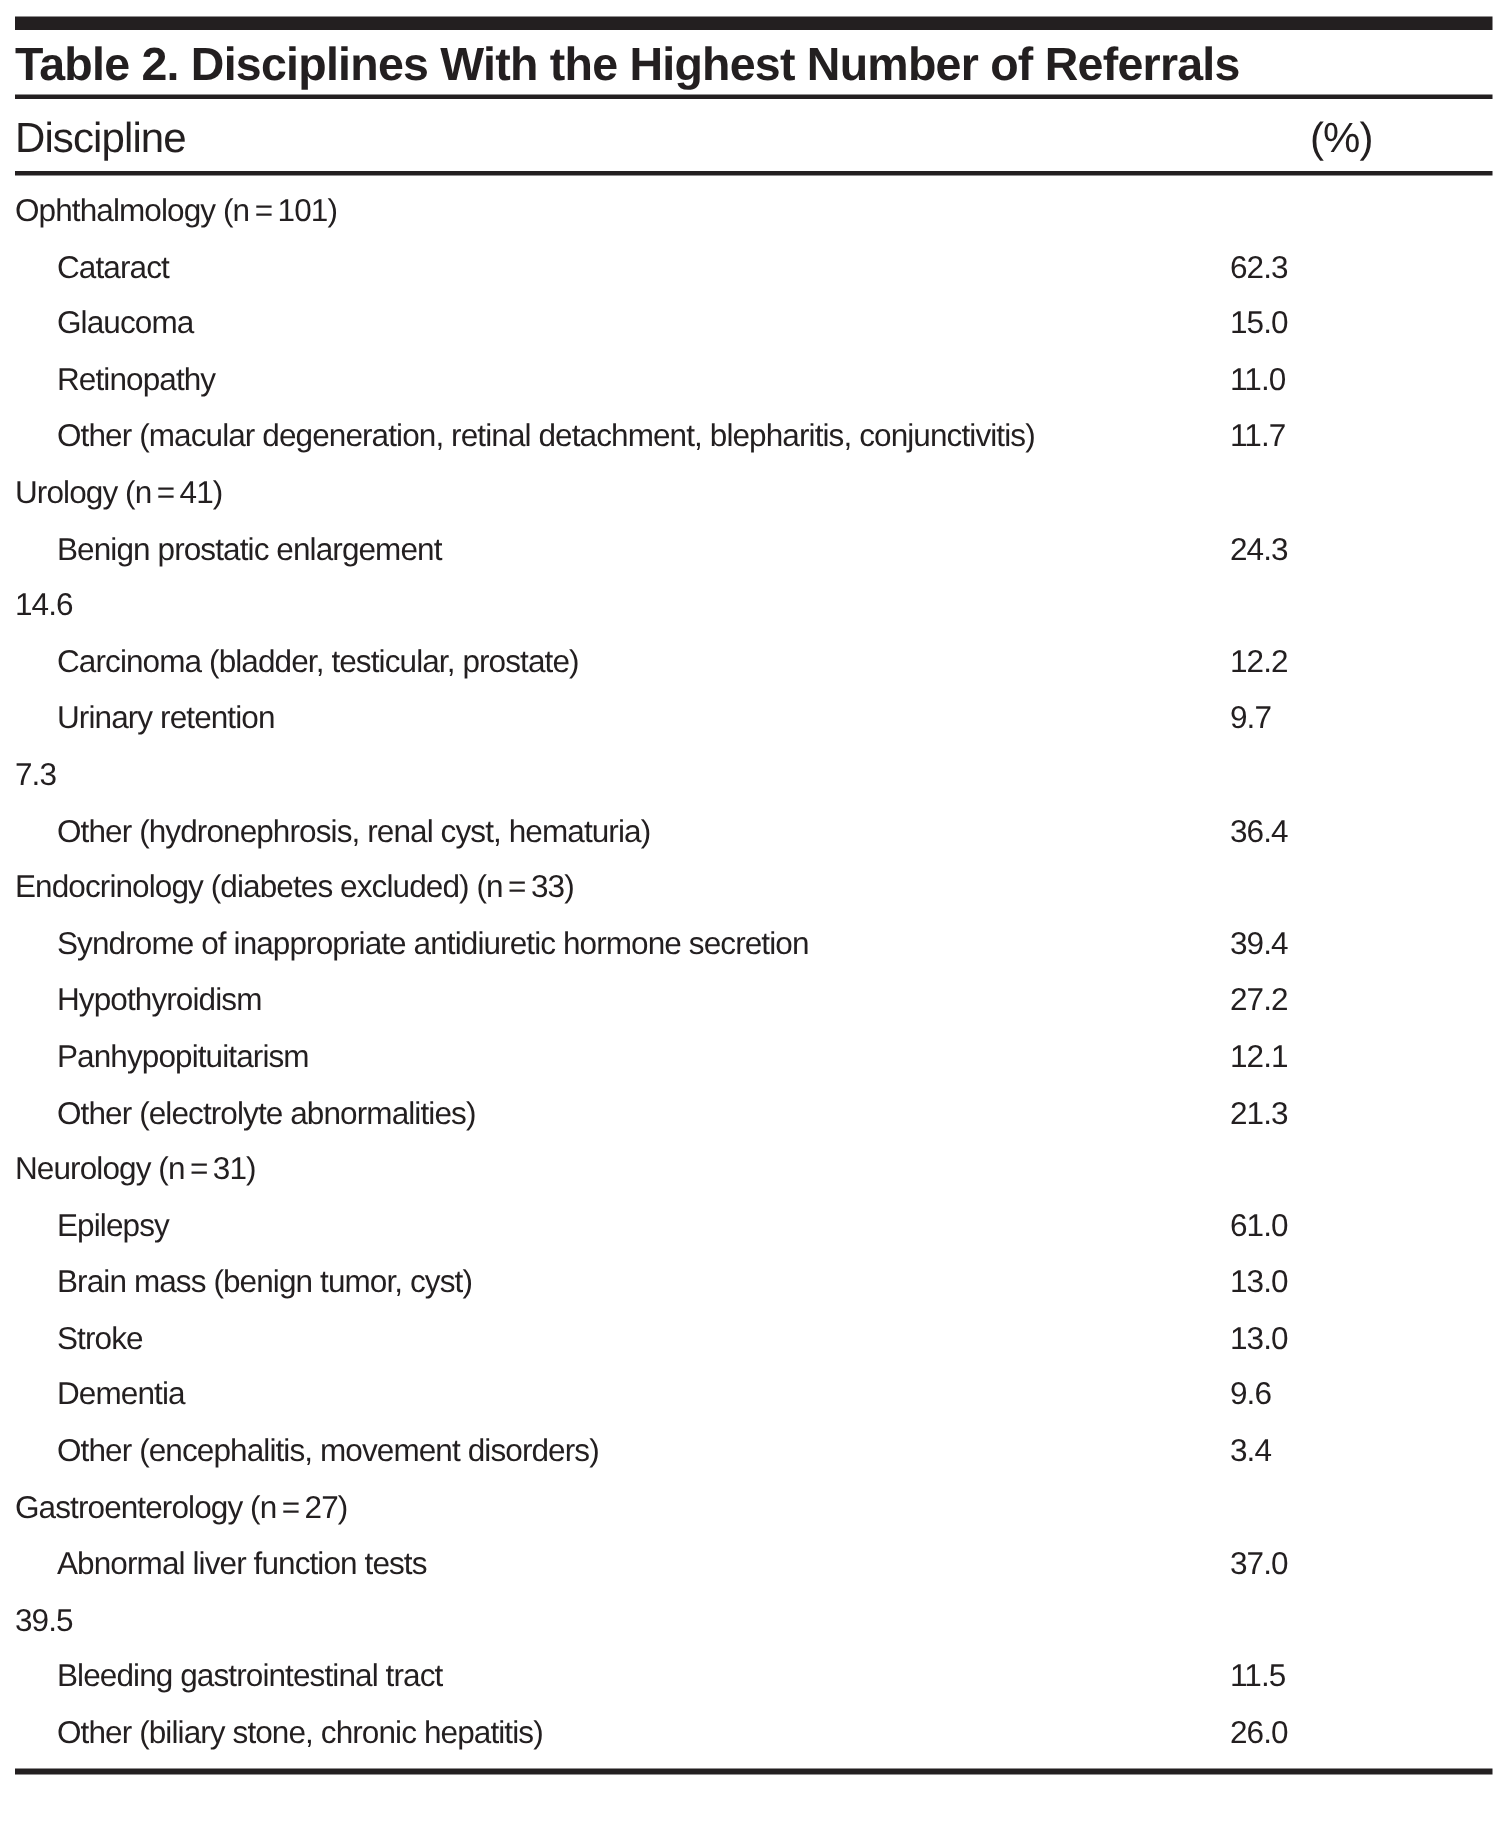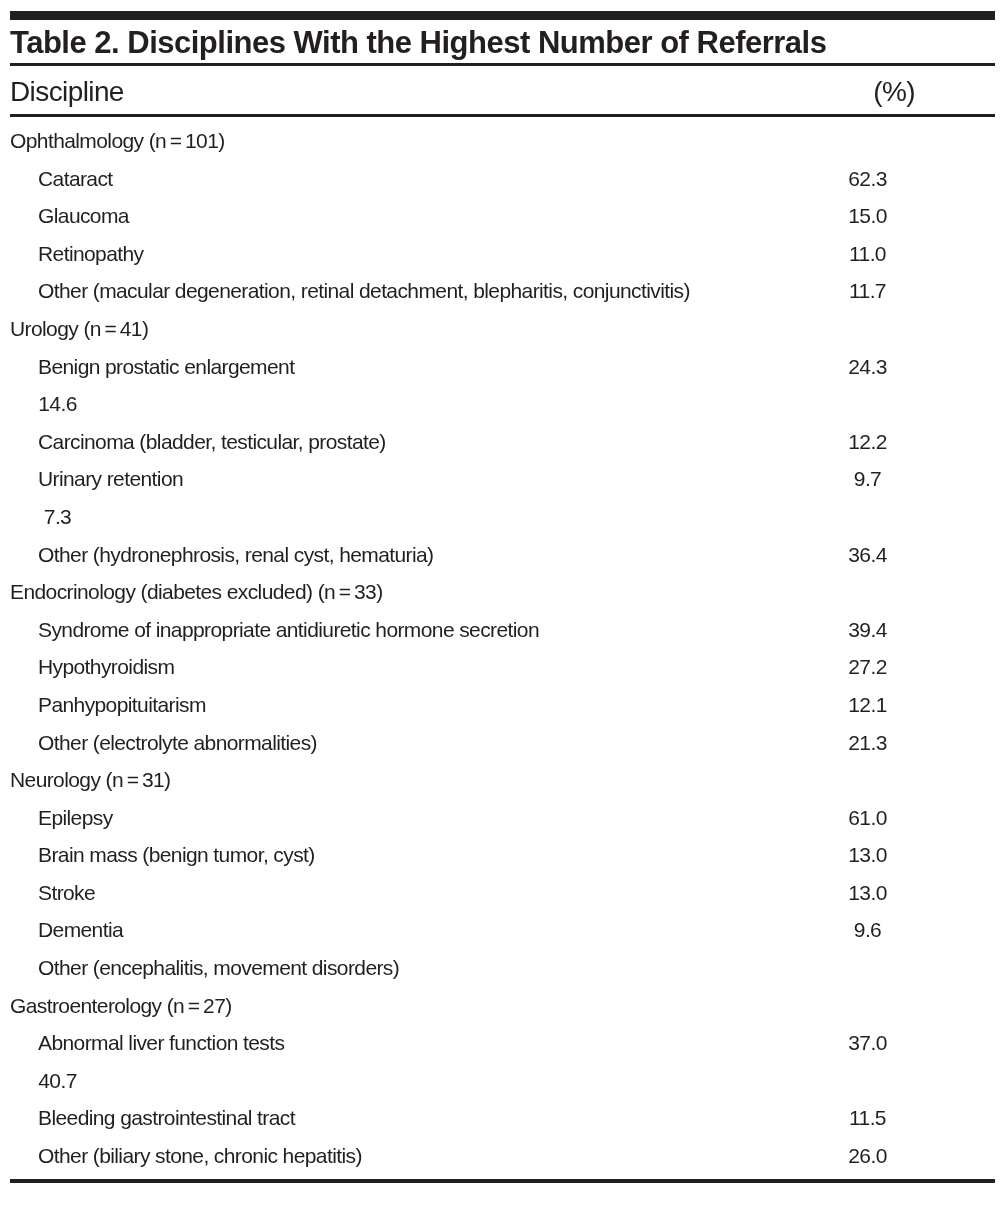--- a/index.html
+++ b/index.html
@@ -33,21 +33,21 @@
 
   .tbody { padding-top: 5px; font-size: 21px; letter-spacing: -0.6px; }
   .row { display: flex; align-items: flex-start; line-height: 37.6px; }
   .cell { min-height: 37.6px; }
   .section-label { flex: 1 1 auto; padding-left: 0; }
   .item-label {
     flex: 1 1 auto;
     padding-left: 52px;     
     text-indent: -24px;     
   }
-  .item-value { flex: 0 0 175px; text-align: center; padding-right: 80px; }
+  .item-value { flex: 0 0 175px; text-align: left; padding-right: 80px; }
 
   .rule-bottom { height: 4px; background: var(--ink); margin-top: 4px; }
 </style>
 </head>
 <body>
 
 <div class="page">
   <div class="rule-top"></div>
 
   <div class="title">Table 2. Disciplines With the Highest Number of Referrals</div>
@@ -135,30 +135,31 @@
       <div class="row item-row">
         <div class="cell item-label">Stroke</div>
         <div class="cell item-value">13.0</div>
       </div>
       <div class="row item-row">
         <div class="cell item-label">Dementia</div>
         <div class="cell item-value">9.6</div>
       </div>
       <div class="row item-row">
         <div class="cell item-label">Other (encephalitis, movement disorders)</div>
+        <div class="cell item-value">3.4</div>
       </div>
       <div class="row section-row">
         <div class="cell section-label">Gastroenterology (n = 27)</div>
       </div>
       <div class="row item-row">
         <div class="cell item-label">Abnormal liver function tests</div>
         <div class="cell item-value">37.0</div>
       </div>
       <div class="row item-row">
-        <div class="cell item-value">40.7</div>
+        <div class="cell item-value">39.5</div>
       </div>
       <div class="row item-row">
         <div class="cell item-label">Bleeding gastrointestinal tract</div>
         <div class="cell item-value">11.5</div>
       </div>
       <div class="row item-row">
         <div class="cell item-label">Other (biliary stone, chronic hepatitis)</div>
         <div class="cell item-value">26.0</div>
       </div>
     </div>

